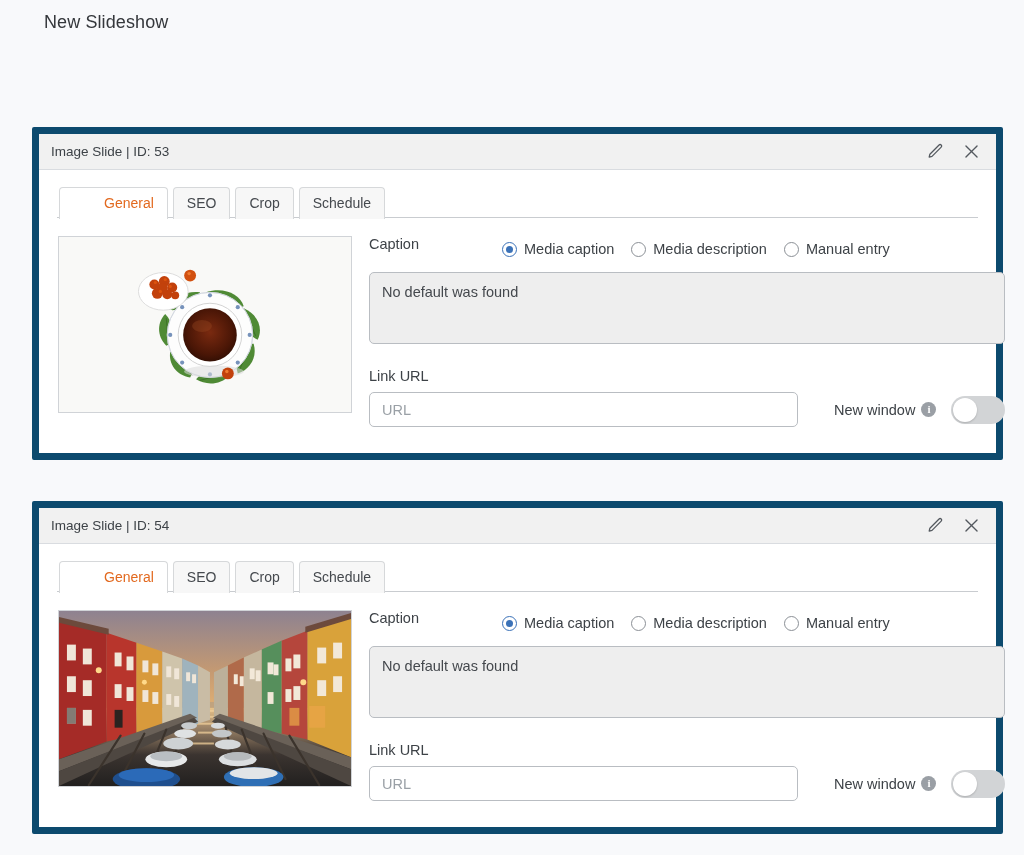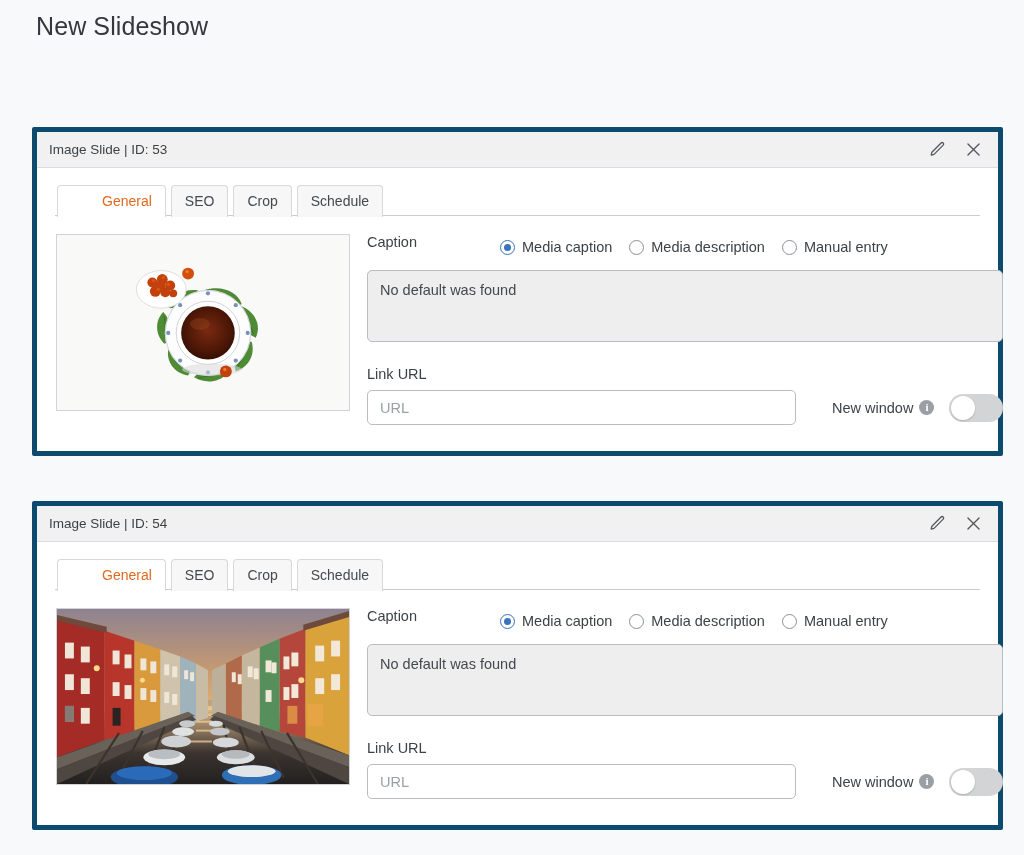--- a/index.html
+++ b/index.html
@@ -7,34 +7,34 @@
     margin: 0; padding: 0;
     width: 1024px; height: 855px;
     background: #f8f9fb;
     font-family: "Liberation Sans", sans-serif;
     -webkit-font-smoothing: antialiased;
   }
   .page { position: relative; width: 1024px; height: 855px; overflow: hidden; }
 
   .page-title {
     position: absolute;
-    left: 36px; top: 12px;
-    font-size: 25px;
+    left: 44px; top: 12px;
+    font-size: 18px;
     font-weight: 400;
     color: #34373b;
     letter-spacing: 0.1px;
   }
 
   
   .slide-panel {
     position: absolute;
     left: 32px;
     width: 971px;
     background: #ffffff;
-    border: 5px solid #0c4a6e;
+    border: 7px solid #0c4a6e;
     border-radius: 2px;
   }
   .panel-header {
     height: 36px;
     background: #f1f1f1;
     border-bottom: 1px solid #d9dce0;
     display: flex;
     align-items: center;
     padding: 0 10px 0 12px;
   }

